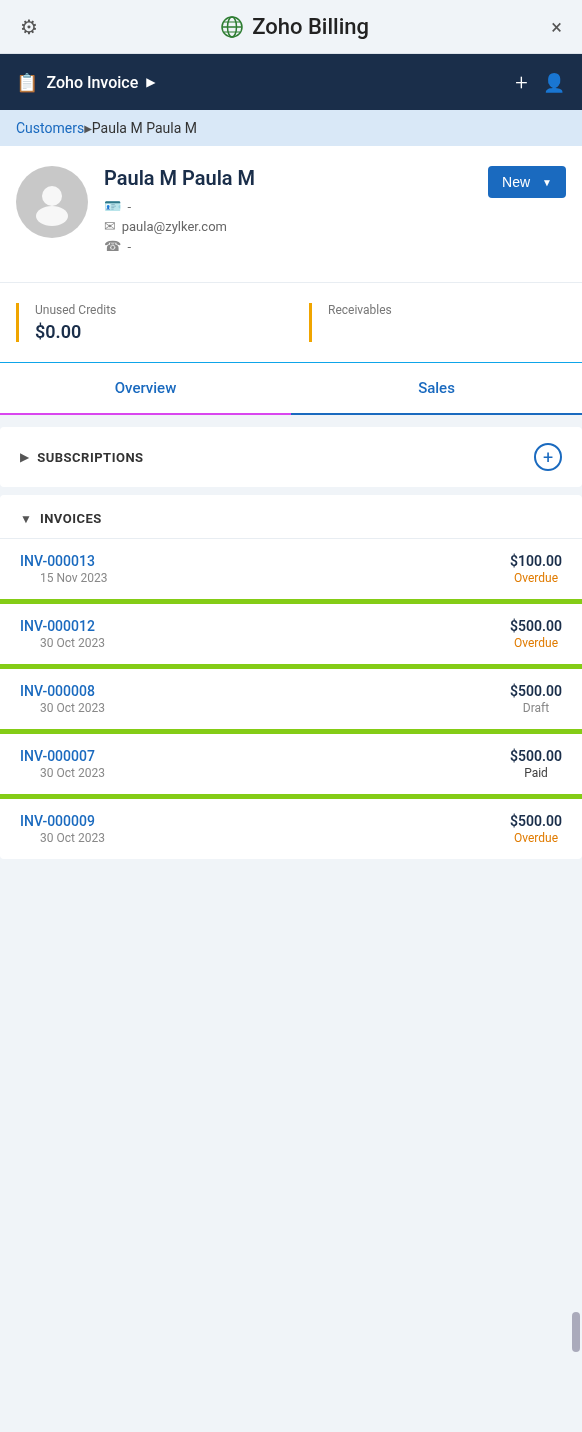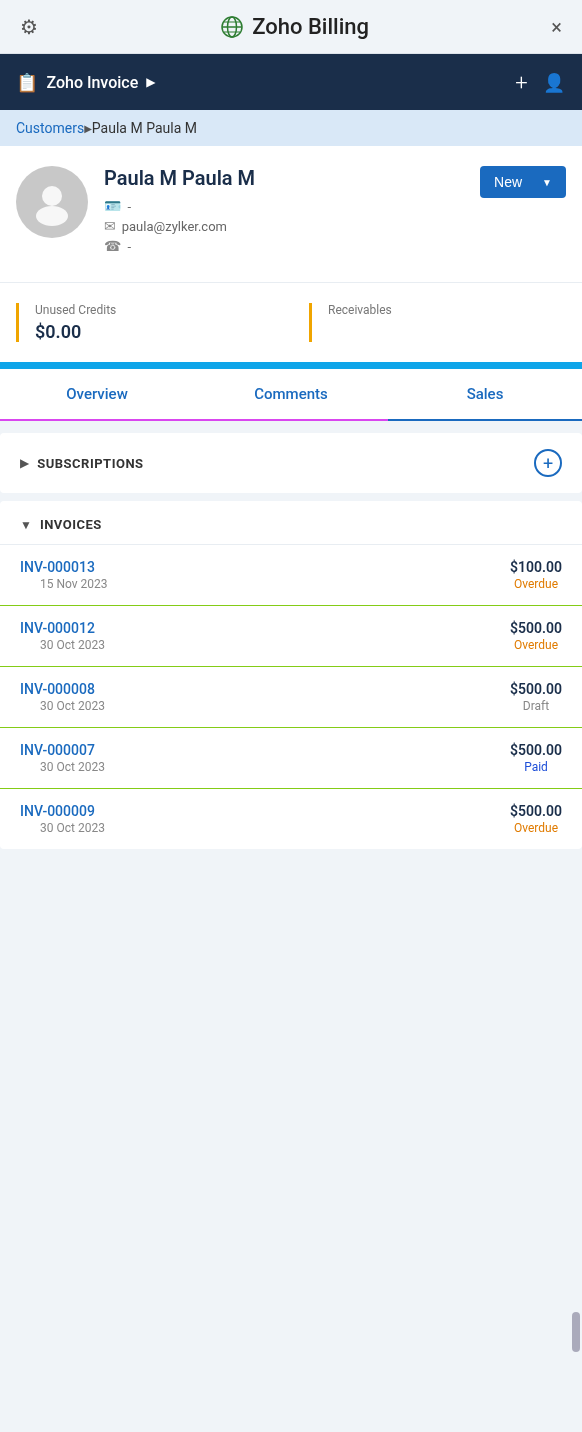--- a/index.html
+++ b/index.html
@@ -143,35 +143,35 @@
       background: #1a6abf;
       color: #fff;
       border: none;
       border-radius: 4px;
       padding: 8px 14px;
       font-size: 14px;
       font-weight: 500;
       cursor: pointer;
       display: flex;
       align-items: center;
-      gap: 20px;
+      gap: 12px;
       white-space: nowrap;
       flex-shrink: 0;
     }
     .btn-caret {
       font-size: 10px;
     }
 
     
     .financials {
       background: #fff;
       padding: 20px 16px;
       display: flex;
       gap: 0;
-      border-bottom: 7px solid #0ea5e9;
+      border-bottom: 1px solid #0ea5e9;
     }
     .financial-item {
       flex: 1;
       padding-left: 16px;
       border-left: 3px solid #f0a500;
     }
     .financial-item + .financial-item {
       margin-left: 36px;
     }
     .financial-label {
@@ -264,21 +264,21 @@
       align-items: center;
       gap: 8px;
       padding: 16px 20px 12px 20px;
       border-bottom: 1px solid #e8edf2;
     }
     .invoice-row {
       display: flex;
       align-items: center;
       justify-content: space-between;
       padding: 14px 20px;
-      border-bottom: 1px solid #84cc16;
+      border-bottom: 5px solid #84cc16;
       cursor: pointer;
     }
     .invoice-row:last-child {
       border-bottom: none;
     }
     .invoice-left {}
     .invoice-id {
       font-size: 14px;
       font-weight: 500;
       color: #1a6abf;
@@ -297,21 +297,21 @@
       font-size: 14px;
       font-weight: 600;
       color: #1a2e4a;
     }
     .invoice-status {
       font-size: 12px;
       margin-top: 2px;
     }
     .status-overdue { color: #e07b00; }
     .status-draft { color: #888; }
-    .status-paid { color: #1d4ed8; }
+    .status-paid { color: #404040; }
 
     
     .scroll-thumb {
       position: fixed;
       right: 2px;
       bottom: 80px;
       width: 8px;
       height: 40px;
       background: #aab;
       border-radius: 4px;
@@ -394,23 +394,20 @@
   </div>
   <div class="financial-item">
     <div class="financial-label">Receivables</div>
   </div>
 </div>
 
 <div class="tabs">
   <div class="tab">
     <span>Overview</span>
   </div>
-  <div class="tab">
-    <span>Comments</span>
-  </div>
   <div class="tab active">
     <span>Sales</span>
   </div>
 </div>
 
 <div class="content-area">
 
   <div class="section">
     <div class="section-header">
       <div class="section-header-left">

